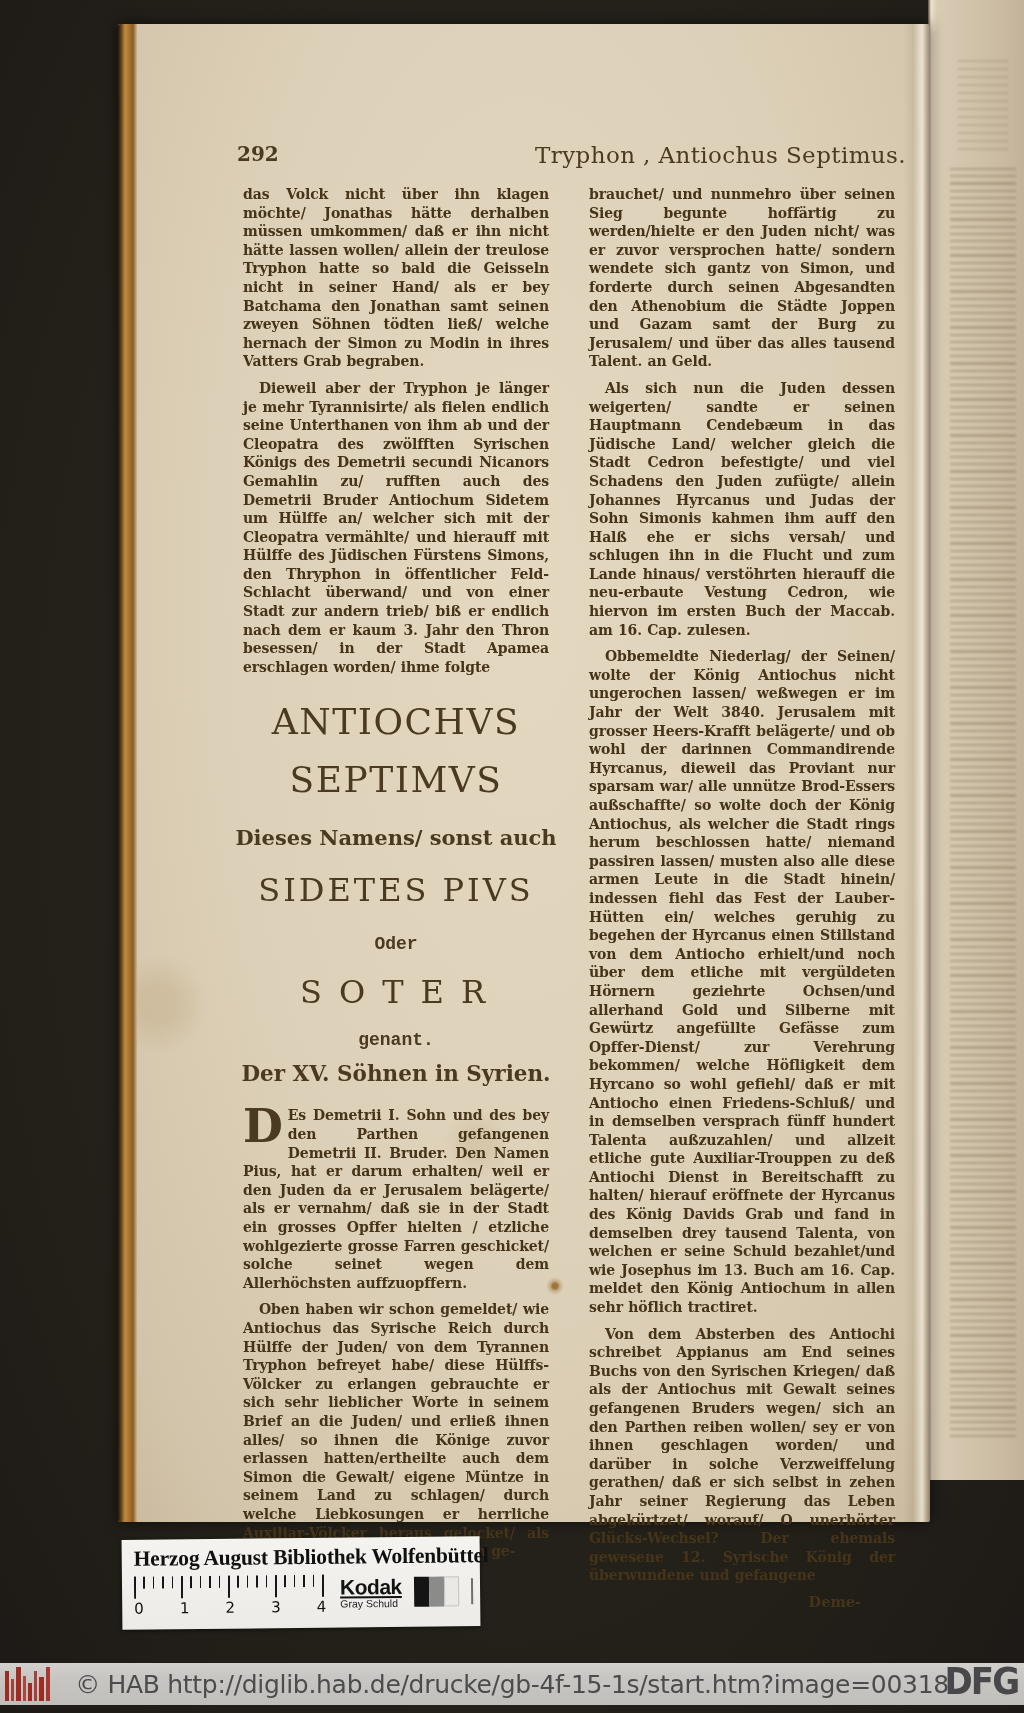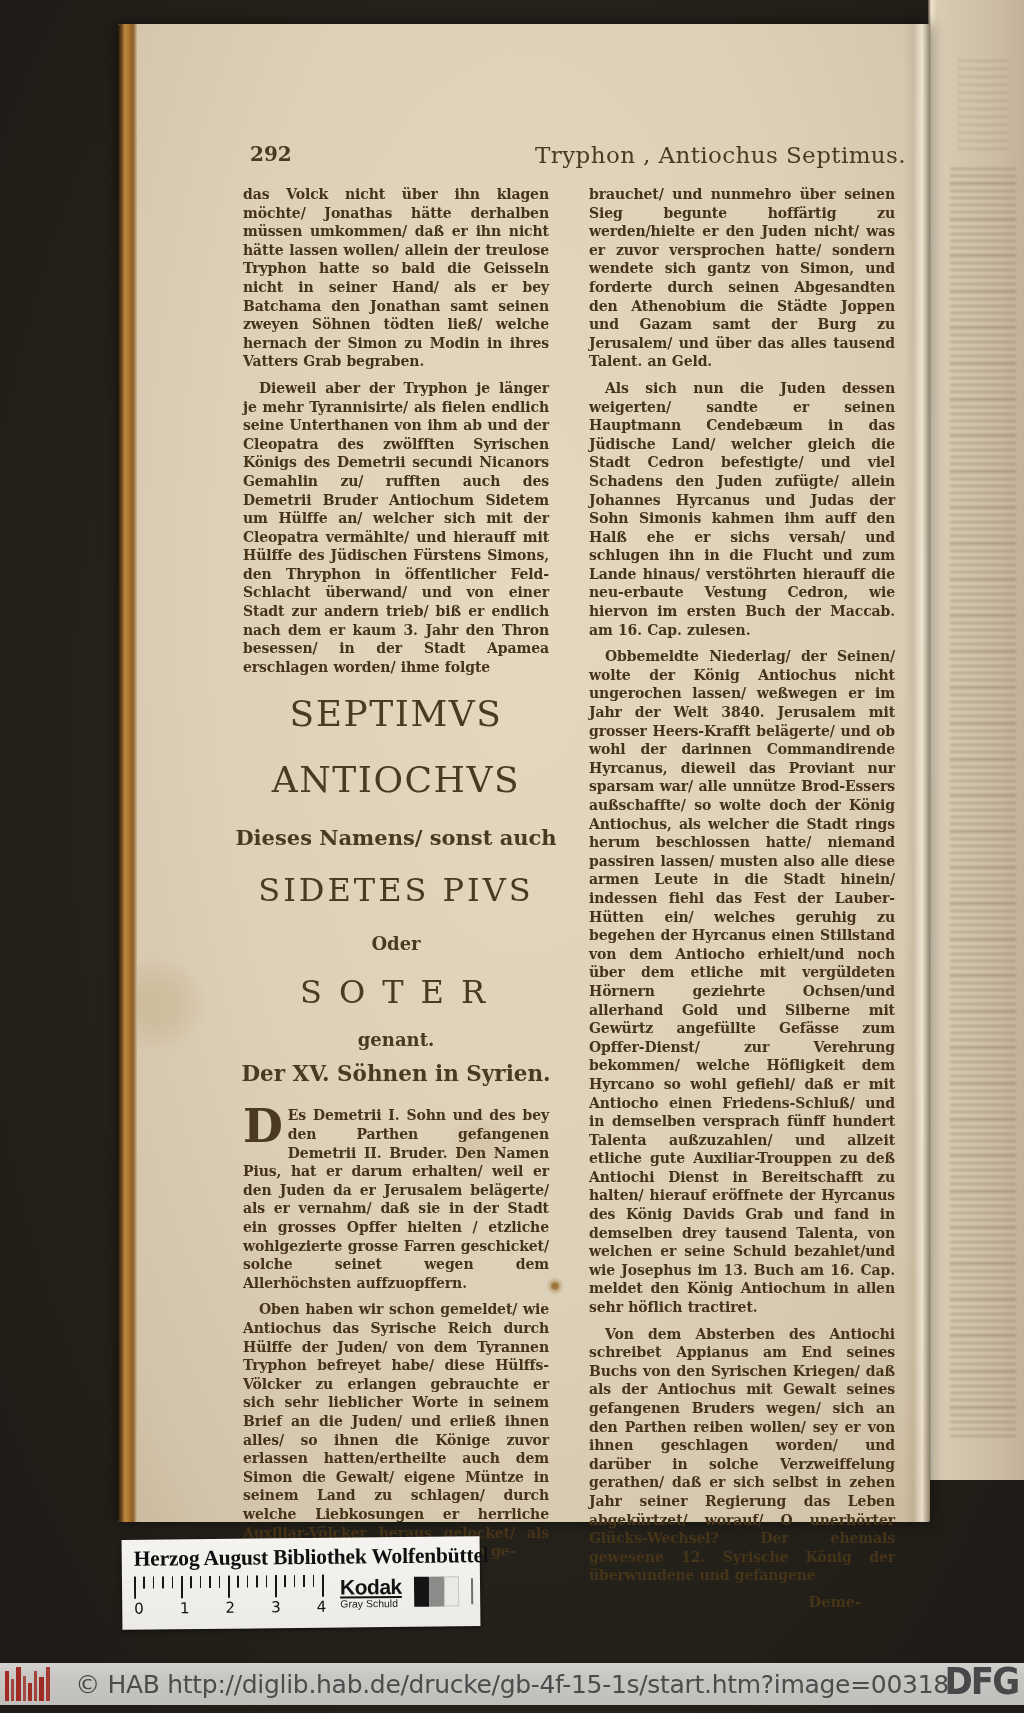--- a/index.html
+++ b/index.html
@@ -54,40 +54,40 @@
   }
   .curl{
     position:absolute;right:0;top:0;width:26px;height:100%;
     background:linear-gradient(90deg,transparent 0%,rgba(90,70,45,.10) 35%,rgba(255,250,238,.55) 70%,rgba(70,52,30,.45) 100%);
   }
   .page-inner{
     position:absolute;left:19px;top:0;right:0;bottom:0;
     box-sizing:border-box;padding:118px 24px 0 98px;
     color:var(--ink);
   }
-  .page-number{position:absolute;left:113px;top:118px;font-size:20px;font-weight:bold;color:#4a3a20;}
+  .page-number{position:absolute;left:100px;top:118px;font-size:20px;font-weight:bold;color:#4a3a20;}
   .running-header{text-align:right;font-size:23px;letter-spacing:.4px;color:#4a3a20;}
 
   .columns{display:flex;gap:24px;margin-top:9px;}
   .col{width:322px;}
 
   .body-text{
     margin:8px;font-size:14px;line-height:18.6px;text-align:justify;
     font-weight:bold;letter-spacing:-0.1px;word-spacing:.5px;color:#463419;
   }
   .body-text.indent{text-indent:16px;}
 
   .title-block{text-align:center;color:#4a3a22;}
   .h-big{font-size:36px;line-height:40px;letter-spacing:1.5px;font-weight:normal;}
   .h-big.first{margin-top:26px;}
   .h-big.second{margin-top:18px;}
   .h-mid{font-size:32px;line-height:36px;letter-spacing:3px;font-weight:normal;margin-top:22px;}
   .h-soter{font-size:32px;line-height:36px;letter-spacing:17px;text-indent:10px;font-weight:normal;margin-top:20px;}
   .h-sub{font-size:21px;line-height:24px;font-weight:bold;margin-top:26px;}
-  .h-sub-small{font-size:18px;line-height:20px;font-weight:bold;margin-top:26px;}
+  .h-sub-small{font-size:18px;line-height:20px;font-weight:bold;margin-top:26px;font-family:Liberation Mono, monospace;}
   .h-sub-small.genant{margin-top:20px;}
   .h-king{font-size:21.5px;line-height:24px;font-weight:bold;margin-top:12px;}
 
   .dropcap-para{margin-top:20px;}
   .dropcap-letter{float:left;font-size:46px;line-height:37px;padding:2px 5px 0 0;font-weight:bold;color:#4a3a22;}
 
   .catchword{text-align:right;padding-right:42px;font-size:14.5px;font-weight:bold;color:#463419;}
 
   
   .calib{
@@ -167,22 +167,22 @@
       <div class="page-number">292</div>
       <div class="running-header">Tryphon , Antiochus Septimus.</div>
 
       <div class="columns">
 
         <div class="col">
           <p class="body-text">das Volck nicht über ihn klagen möchte/ Jonathas hätte derhalben müssen umkommen/ daß er ihn nicht hätte lassen wollen/ allein der treulose Tryphon hatte so bald die Geisseln nicht in seiner Hand/ als er bey Batchama den Jonathan samt seinen zweyen Söhnen tödten ließ/ welche hernach der Simon zu Modin in ihres Vatters Grab begraben.</p>
           <p class="body-text indent">Dieweil aber der Tryphon je länger je mehr Tyrannisirte/ als fielen endlich seine Unterthanen von ihm ab und der Cleopatra des zwölfften Syrischen Königs des Demetrii secundi Nicanors Gemahlin zu/ rufften auch des Demetrii Bruder Antiochum Sidetem um Hülffe an/ welcher sich mit der Cleopatra vermählte/ und hierauff mit Hülffe des Jüdischen Fürstens Simons, den Thryphon in öffentlicher Feld-Schlacht überwand/ und von einer Stadt zur andern trieb/ biß er endlich nach dem er kaum 3. Jahr den Thron besessen/ in der Stadt Apamea erschlagen worden/ ihme folgte</p>
 
           <div class="title-block">
+            <div class="h-big first">ANTIOCHVS</div>
             <div class="h-big second">SEPTIMVS</div>
-            <div class="h-big first">ANTIOCHVS</div>
             <div class="h-sub">Dieses Namens/ sonst auch</div>
             <div class="h-mid">SIDETES PIVS</div>
             <div class="h-sub-small">Oder</div>
             <div class="h-soter">SOTER</div>
             <div class="h-sub-small genant">genant.</div>
             <div class="h-king">Der XV. Söhnen in Syrien.</div>
           </div>
 
           <p class="body-text dropcap-para">
             <span class="dropcap-letter">D</span><span>Es Demetrii I. Sohn und des bey den Parthen gefangenen Demetrii II. Bruder. Den Namen Pius, hat er darum erhalten/ weil er den Juden da er Jerusalem belägerte/ als er vernahm/ daß sie in der Stadt ein grosses Opffer hielten / etzliche wohlgezierte grosse Farren geschicket/ solche seinet wegen dem Allerhöchsten auffzuopffern.</span>

